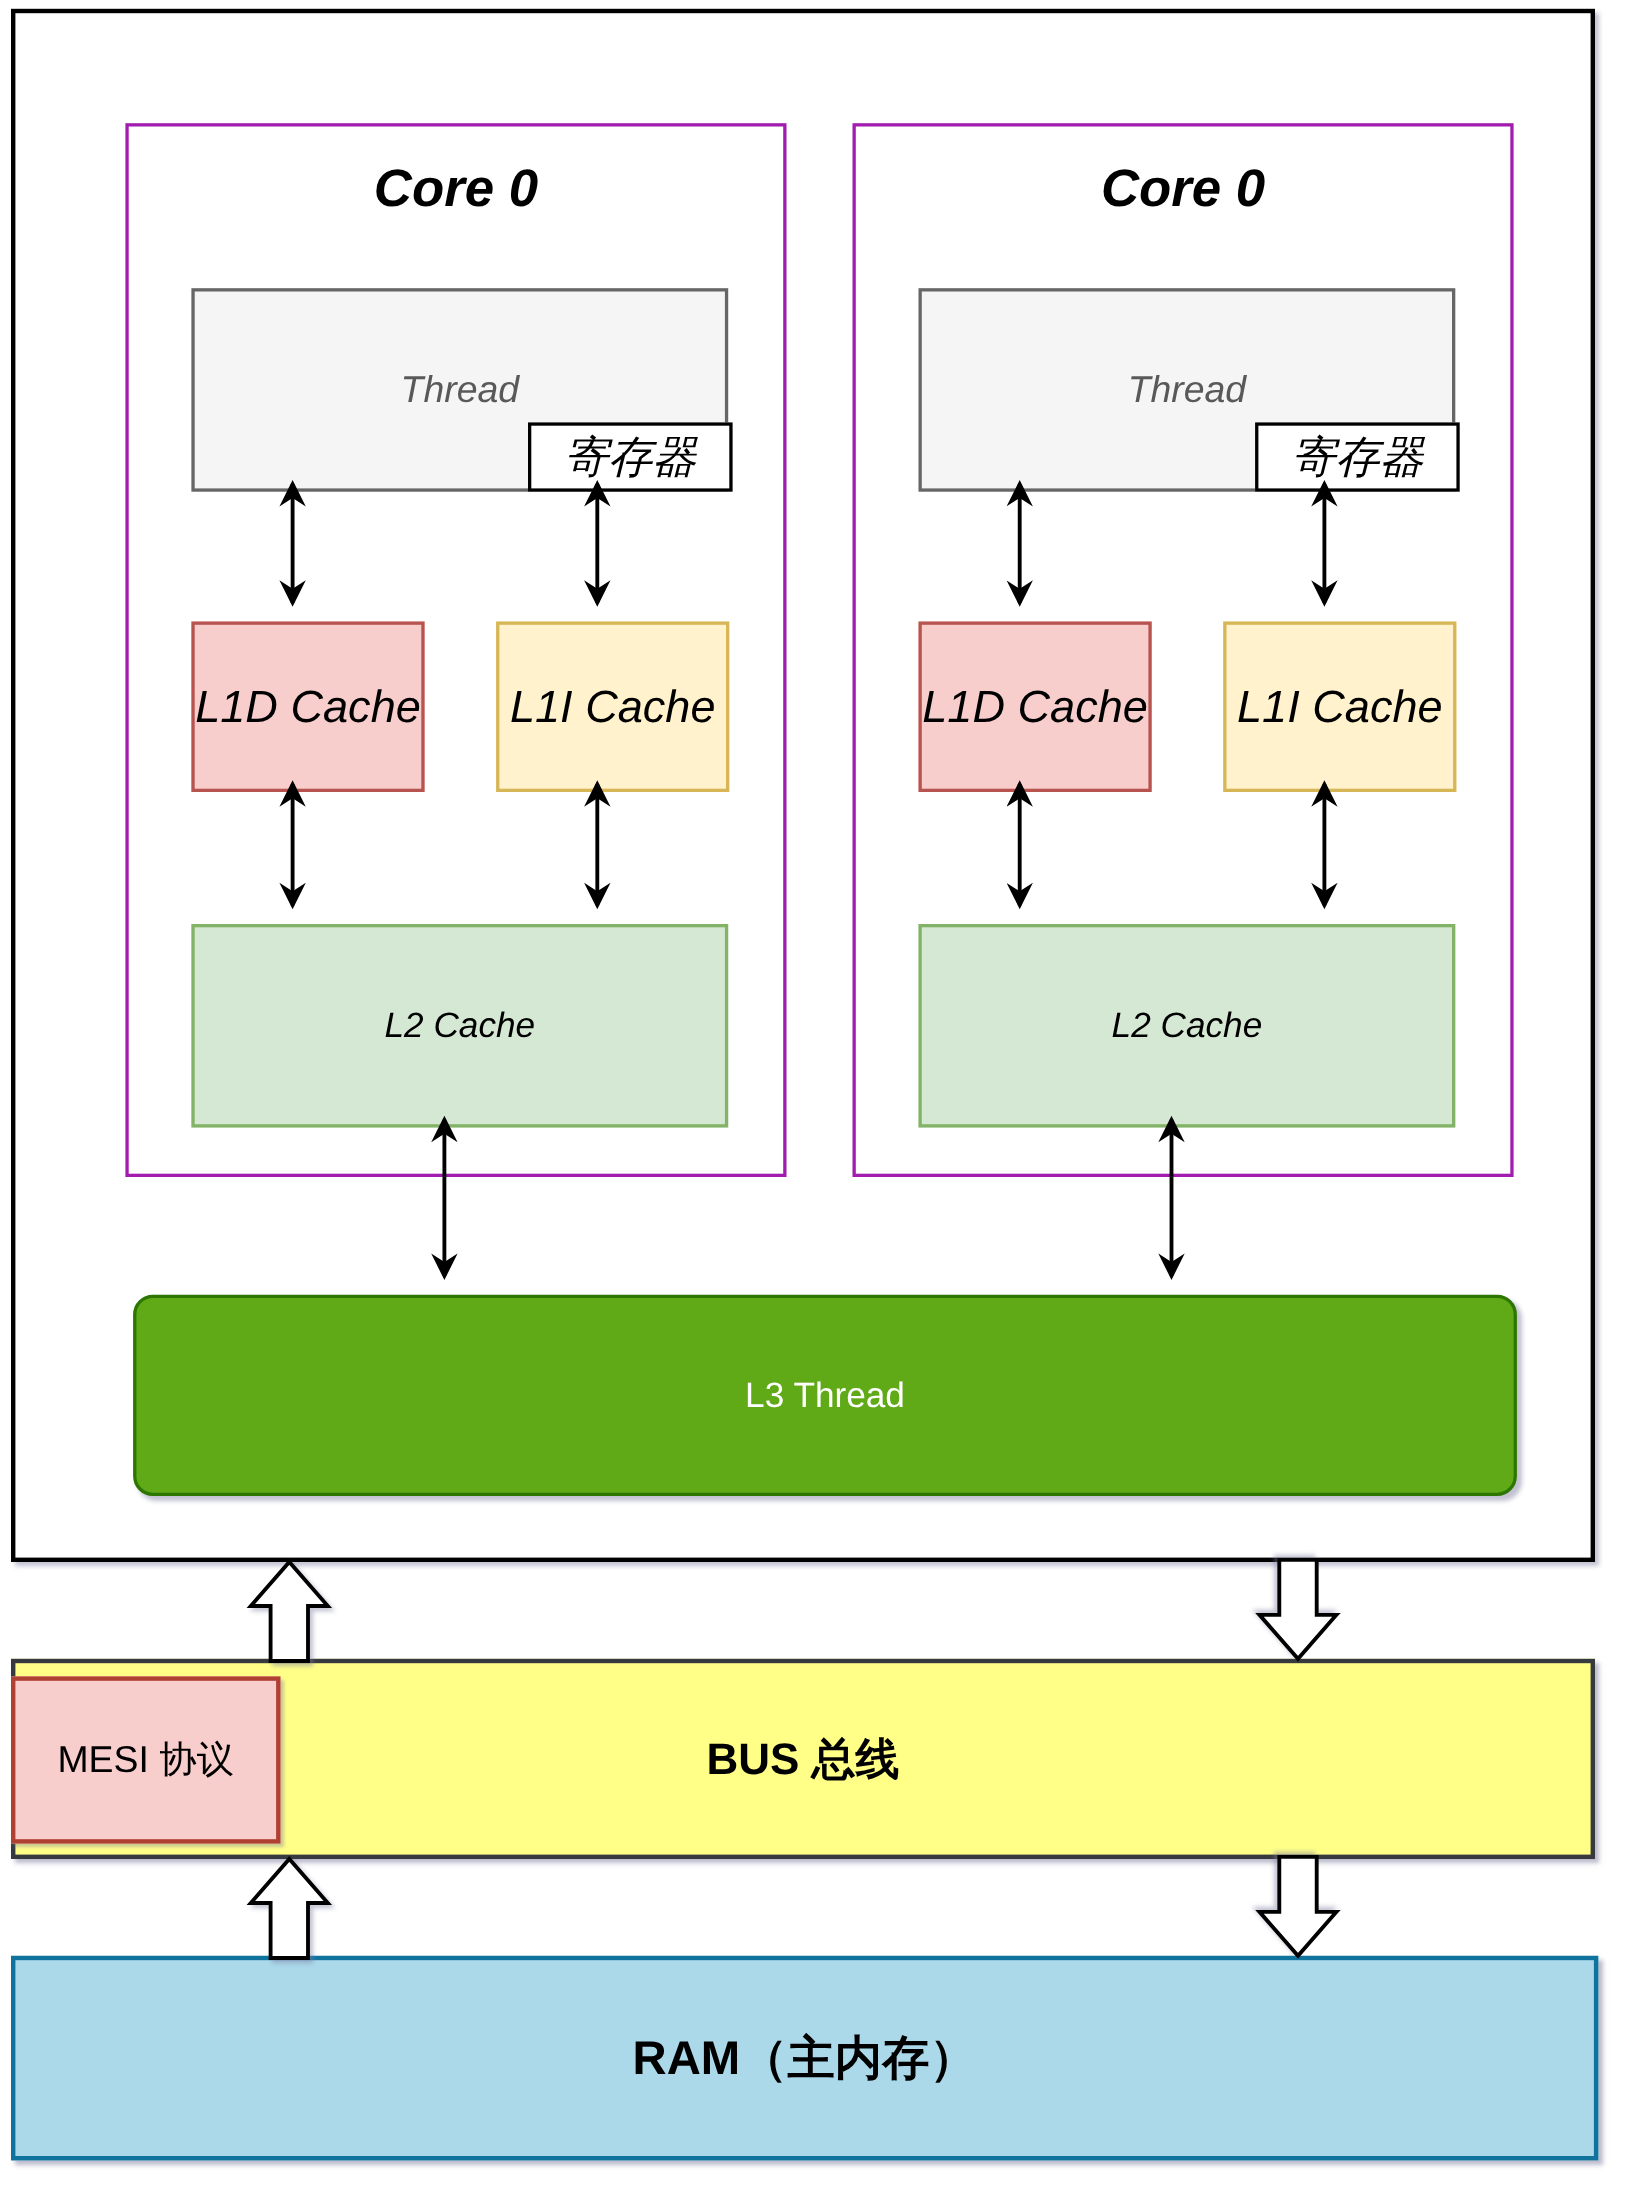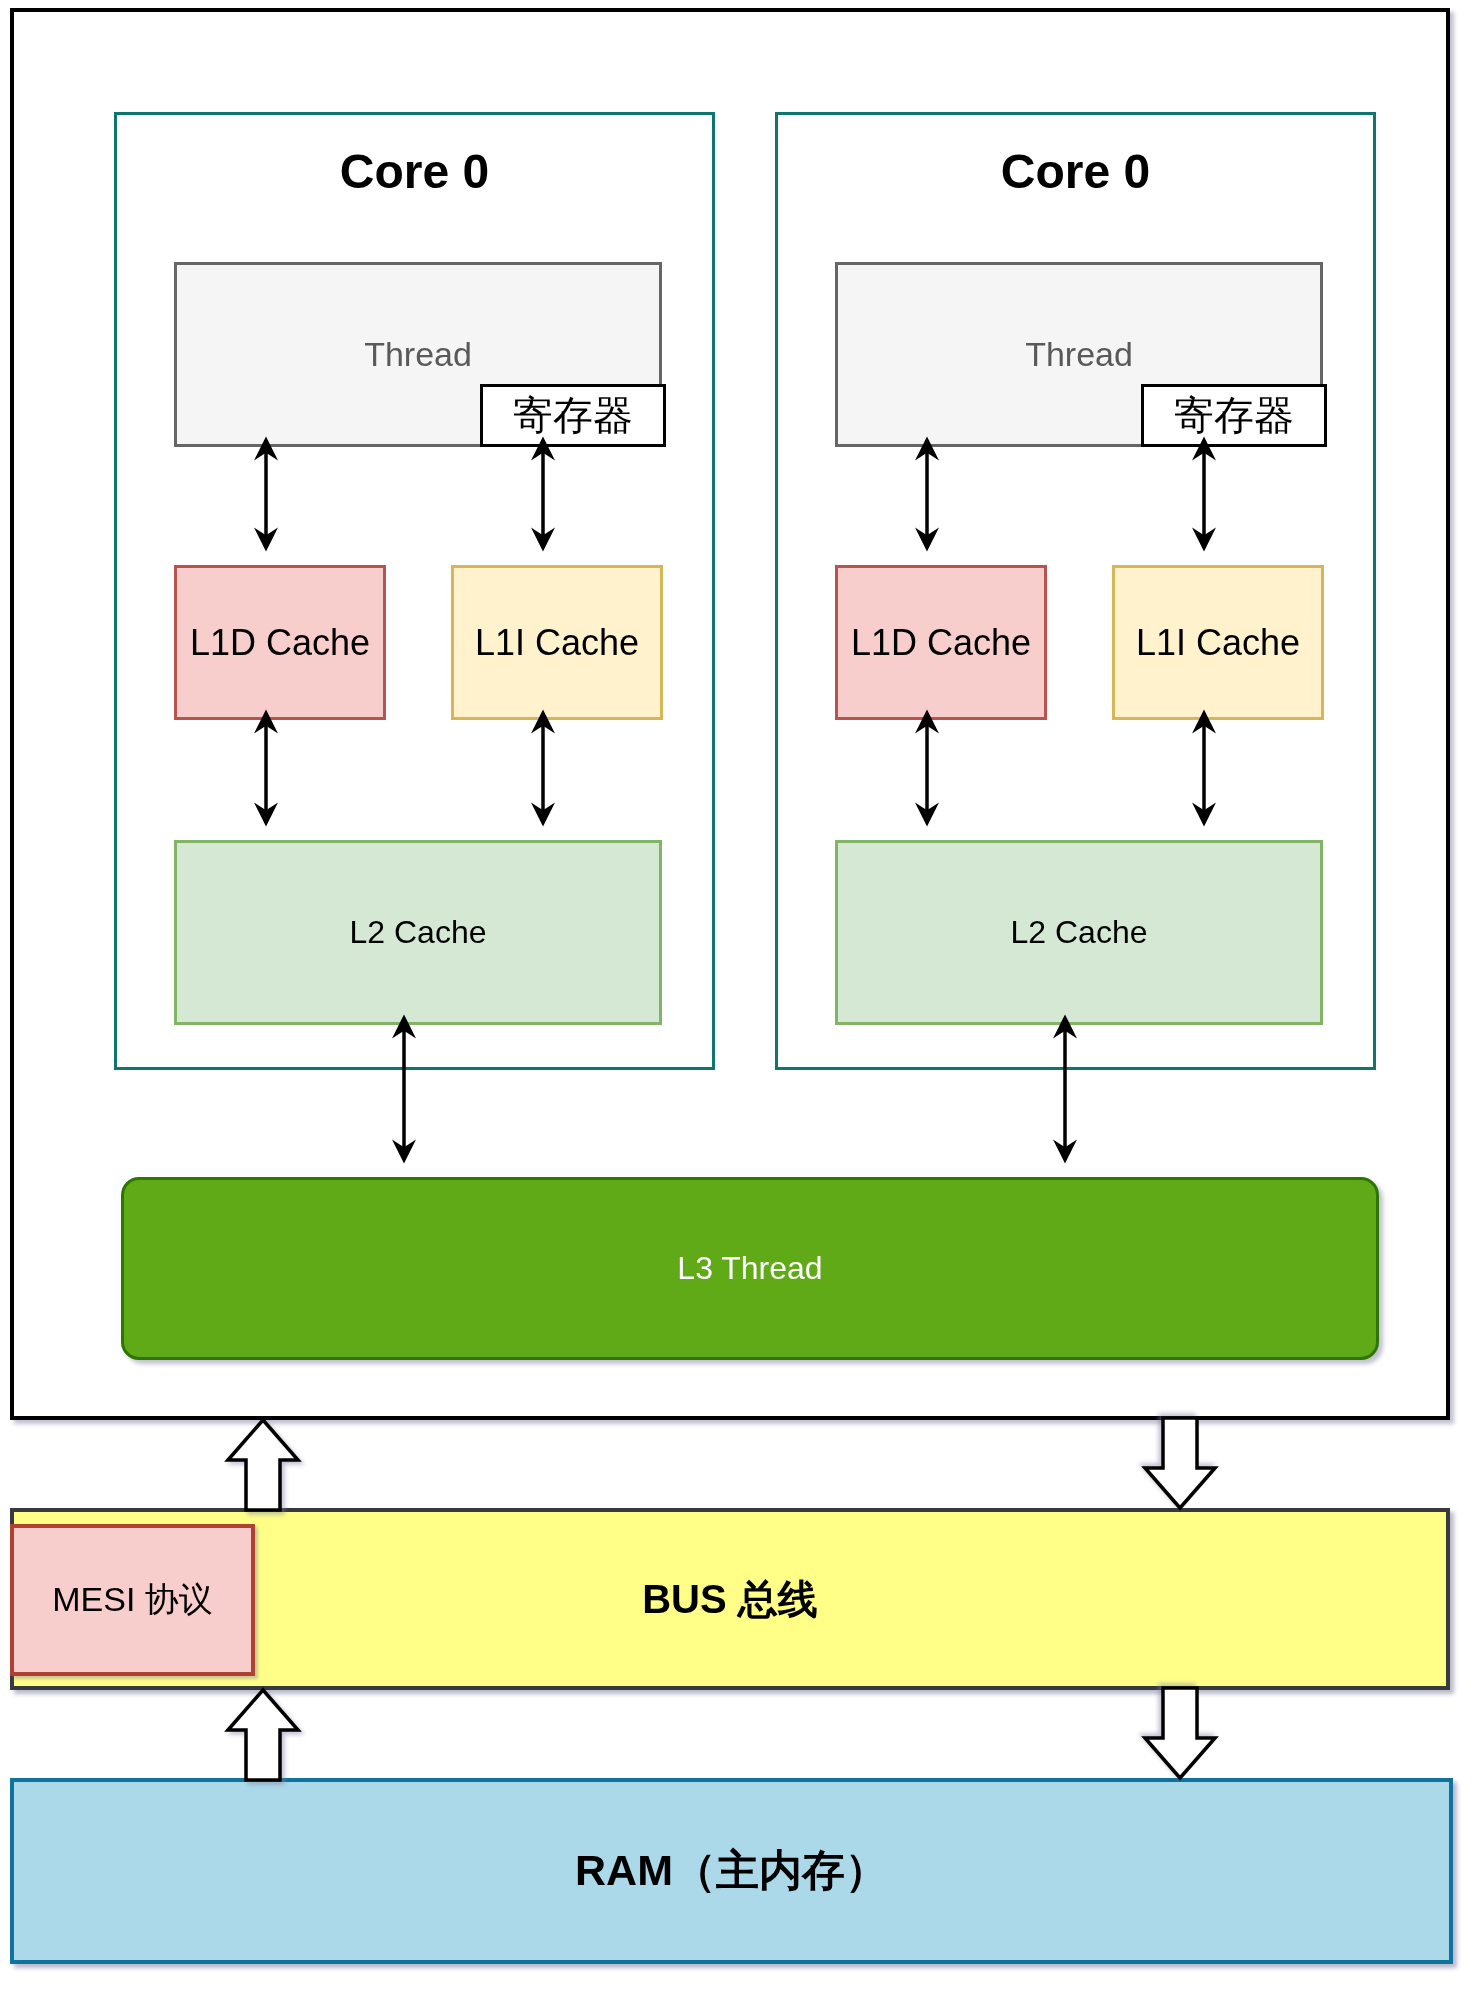--- a/index.html
+++ b/index.html
@@ -7,32 +7,32 @@
        font-family:"Liberation Sans","DejaVu Sans",sans-serif;}
   #canvas{position:relative;width:1479px;height:1989px;background:#ffffff;}
   .abs{position:absolute;box-sizing:border-box;}
   .center{display:flex;align-items:center;justify-content:center;text-align:center;}
 
   
   .machine{left:10px;top:8px;width:1440px;height:1412px;background:#ffffff;
            border:4px solid #000;box-shadow:4px 4px 4px rgba(120,120,155,.45);}
 
   
-  .core{top:100px;width:601px;height:958px;background:#ffffff;border:3px solid #0f766e;}
+  .core{top:100px;width:601px;height:958px;background:#ffffff;border:3px solid #a21caf;font-style:italic;}
   .core-0{left:100px;} .core-1{left:761px;}
   .core-title{left:0;top:26px;width:100%;height:60px;font-size:48px;font-weight:bold;color:#000;}
 
   .thread{left:57px;top:147px;width:488px;height:185px;background:#F5F5F5;border:3px solid #666666;}
   .thread-label{font-size:34px;color:#595959;}
   .register{left:363px;top:269px;width:186px;height:63px;background:#ffffff;border:3px solid #000;}
   .register-label{font-size:40px;color:#000;}
 
   .l1d{left:57px;top:450px;width:212px;height:155px;background:#F8CECC;border:3px solid #B85450;}
   .l1i{left:334px;top:450px;width:212px;height:155px;background:#FFF2CC;border:3px solid #D6B656;}
-  .l1-label{font-size:36px;color:#000;}
+  .l1-label{font-size:41px;color:#000;}
   .l2{left:57px;top:725px;width:488px;height:185px;background:#D5E8D4;border:3px solid #82B366;}
   .l2-label{font-size:32px;color:#000;text-align:center;}
 
   
   .l3{left:107px;top:1165px;width:1258px;height:183px;background:#60A917;border:3px solid #2D7600;
       border-radius:18px;box-shadow:4px 4px 4px rgba(120,120,155,.45);}
   .l3-label{font-size:32px;color:#ffffff;}
 
   
   .bus{left:10px;top:1508px;width:1440px;height:182px;background:#FFFF88;border:4px solid #36393D;

